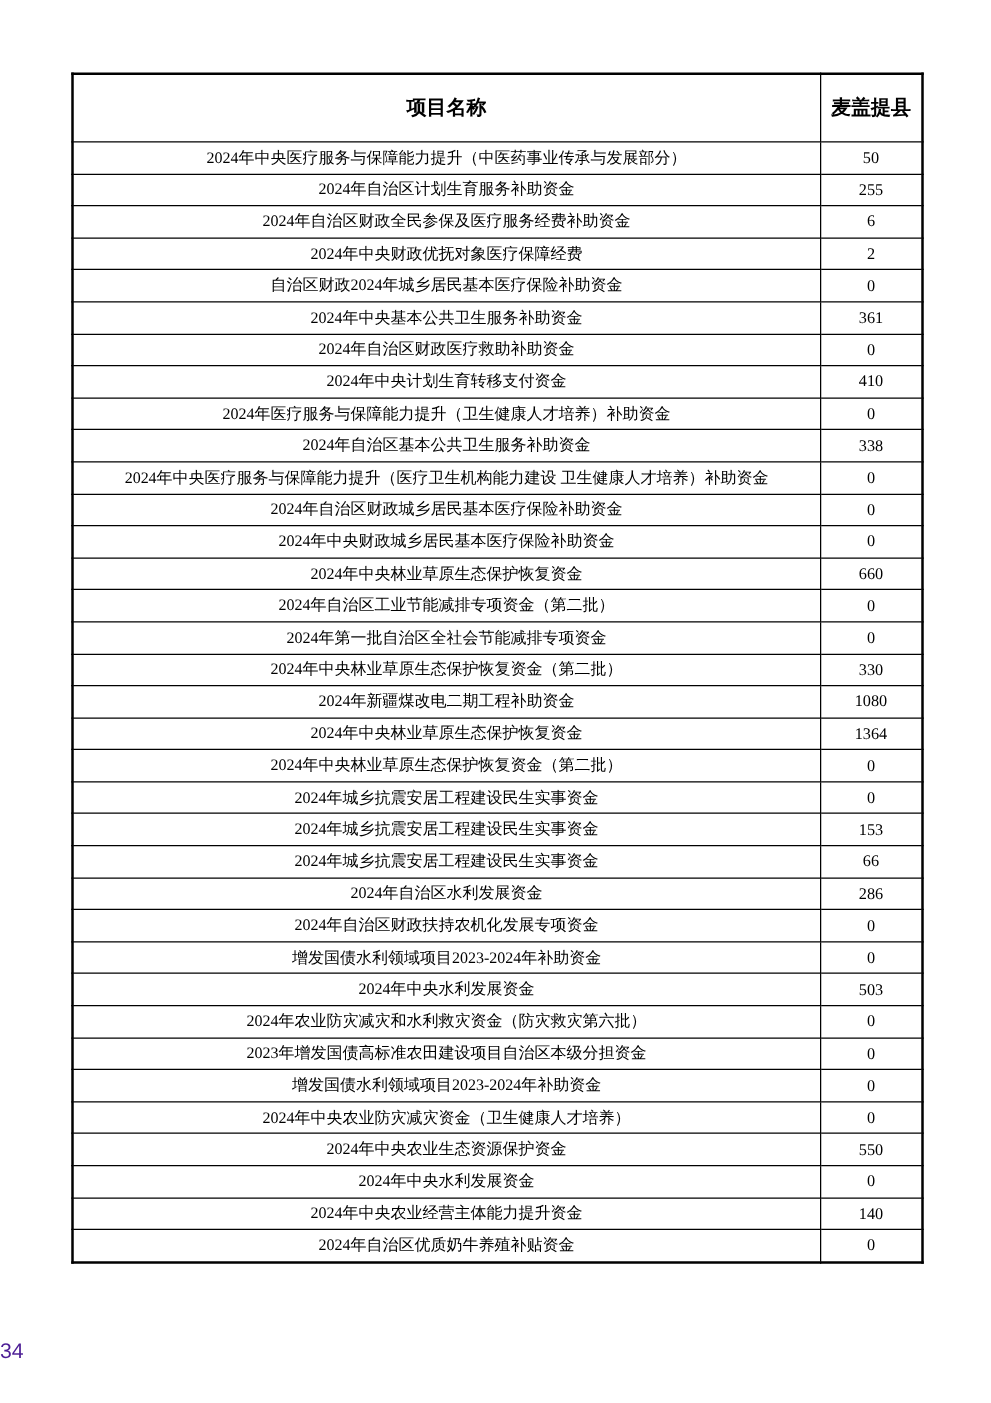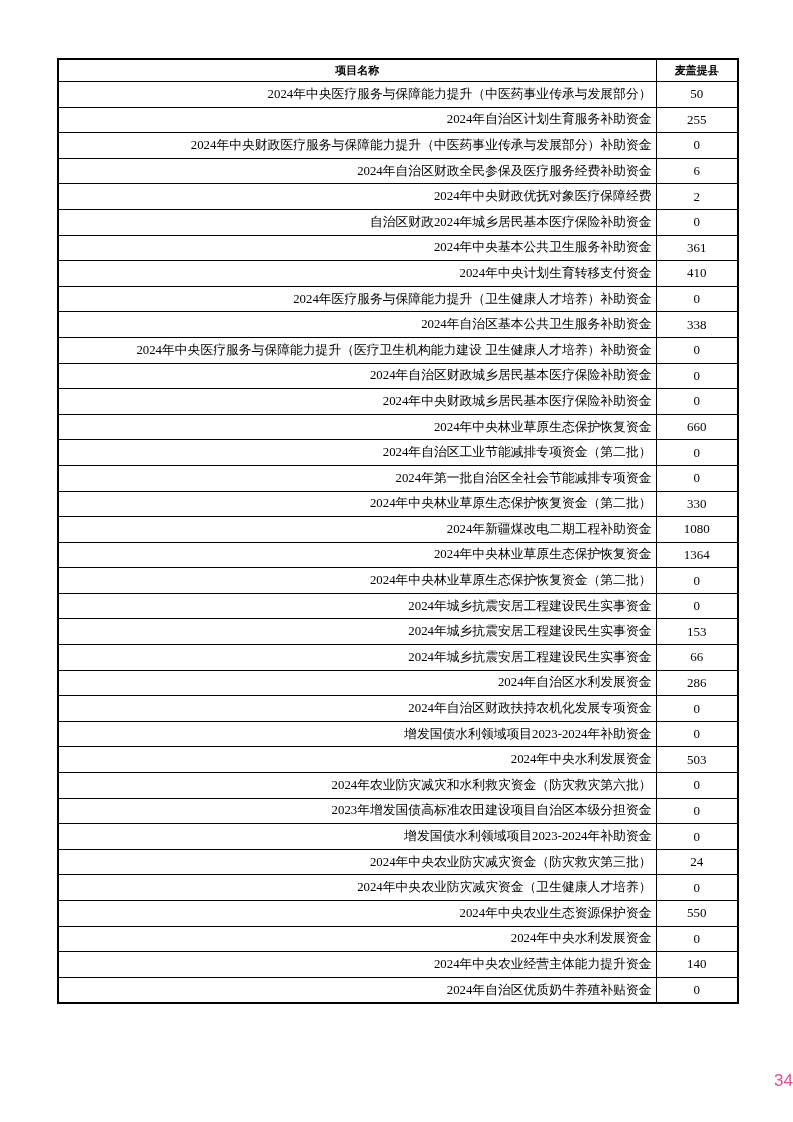--- a/index.html
+++ b/index.html
@@ -29,50 +29,50 @@
     border: 2px solid #000000;
   }
   .budget-table th,
   .budget-table td {
     border: 1px solid #000000;
     overflow: hidden;
     white-space: nowrap;
   }
   .budget-table th {
     height: 21px;
-    font-size: 11px;
+    font-size: 16px;
     font-weight: bold;
     text-align: center;
-    padding: 0 2px;
+    padding: 16px 2px;
   }
   .budget-table td {
     height: 24.6px;
     font-size: 12.8px;
     font-weight: normal;
   }
   td.cell-name {
-    text-align: right;
+    text-align: center;
     padding: 0 4px 0 4px;
   }
   td.cell-val {
     text-align: center;
     padding: 0 2px;
     font-size: 13px;
   }
   col.col-name { width: 598px; }
   col.col-val  { width: 82px; }
   .page-number {
     position: absolute;
     top: 1071px;
     left: 0;
     width: 100%;
-    text-align: right;
+    text-align: left;
     font-family: "Liberation Sans", "DejaVu Sans", sans-serif;
     font-size: 17px;
-    color: #ec4899;
+    color: #4c1d95;
   }
 </style>
 </head>
 <body>
 
 <div class="sheet">
 
   <table class="budget-table">
     <colgroup>
       <col class="col-name">
@@ -87,40 +87,40 @@
     <tbody>
         <tr>
           <td class="cell-name">2024年中央医疗服务与保障能力提升（中医药事业传承与发展部分）</td>
           <td class="cell-val">50</td>
         </tr>
         <tr>
           <td class="cell-name">2024年自治区计划生育服务补助资金</td>
           <td class="cell-val">255</td>
         </tr>
         <tr>
-          <td class="cell-name">2024年中央财政医疗服务与保障能力提升（中医药事业传承与发展部分）补助资金</td>
-          <td class="cell-val">0</td>
-        </tr>
-        <tr>
           <td class="cell-name">2024年自治区财政全民参保及医疗服务经费补助资金</td>
           <td class="cell-val">6</td>
         </tr>
         <tr>
           <td class="cell-name">2024年中央财政优抚对象医疗保障经费</td>
           <td class="cell-val">2</td>
         </tr>
         <tr>
           <td class="cell-name">自治区财政2024年城乡居民基本医疗保险补助资金</td>
           <td class="cell-val">0</td>
         </tr>
         <tr>
           <td class="cell-name">2024年中央基本公共卫生服务补助资金</td>
           <td class="cell-val">361</td>
         </tr>
         <tr>
+          <td class="cell-name">2024年自治区财政医疗救助补助资金</td>
+          <td class="cell-val">0</td>
+        </tr>
+        <tr>
           <td class="cell-name">2024年中央计划生育转移支付资金</td>
           <td class="cell-val">410</td>
         </tr>
         <tr>
           <td class="cell-name">2024年医疗服务与保障能力提升（卫生健康人才培养）补助资金</td>
           <td class="cell-val">0</td>
         </tr>
         <tr>
           <td class="cell-name">2024年自治区基本公共卫生服务补助资金</td>
           <td class="cell-val">338</td>
@@ -199,24 +199,20 @@
         </tr>
         <tr>
           <td class="cell-name">2023年增发国债高标准农田建设项目自治区本级分担资金</td>
           <td class="cell-val">0</td>
         </tr>
         <tr>
           <td class="cell-name">增发国债水利领域项目2023-2024年补助资金</td>
           <td class="cell-val">0</td>
         </tr>
         <tr>
-          <td class="cell-name">2024年中央农业防灾减灾资金（防灾救灾第三批）</td>
-          <td class="cell-val">24</td>
-        </tr>
-        <tr>
           <td class="cell-name">2024年中央农业防灾减灾资金（卫生健康人才培养）</td>
           <td class="cell-val">0</td>
         </tr>
         <tr>
           <td class="cell-name">2024年中央农业生态资源保护资金</td>
           <td class="cell-val">550</td>
         </tr>
         <tr>
           <td class="cell-name">2024年中央水利发展资金</td>
           <td class="cell-val">0</td>

